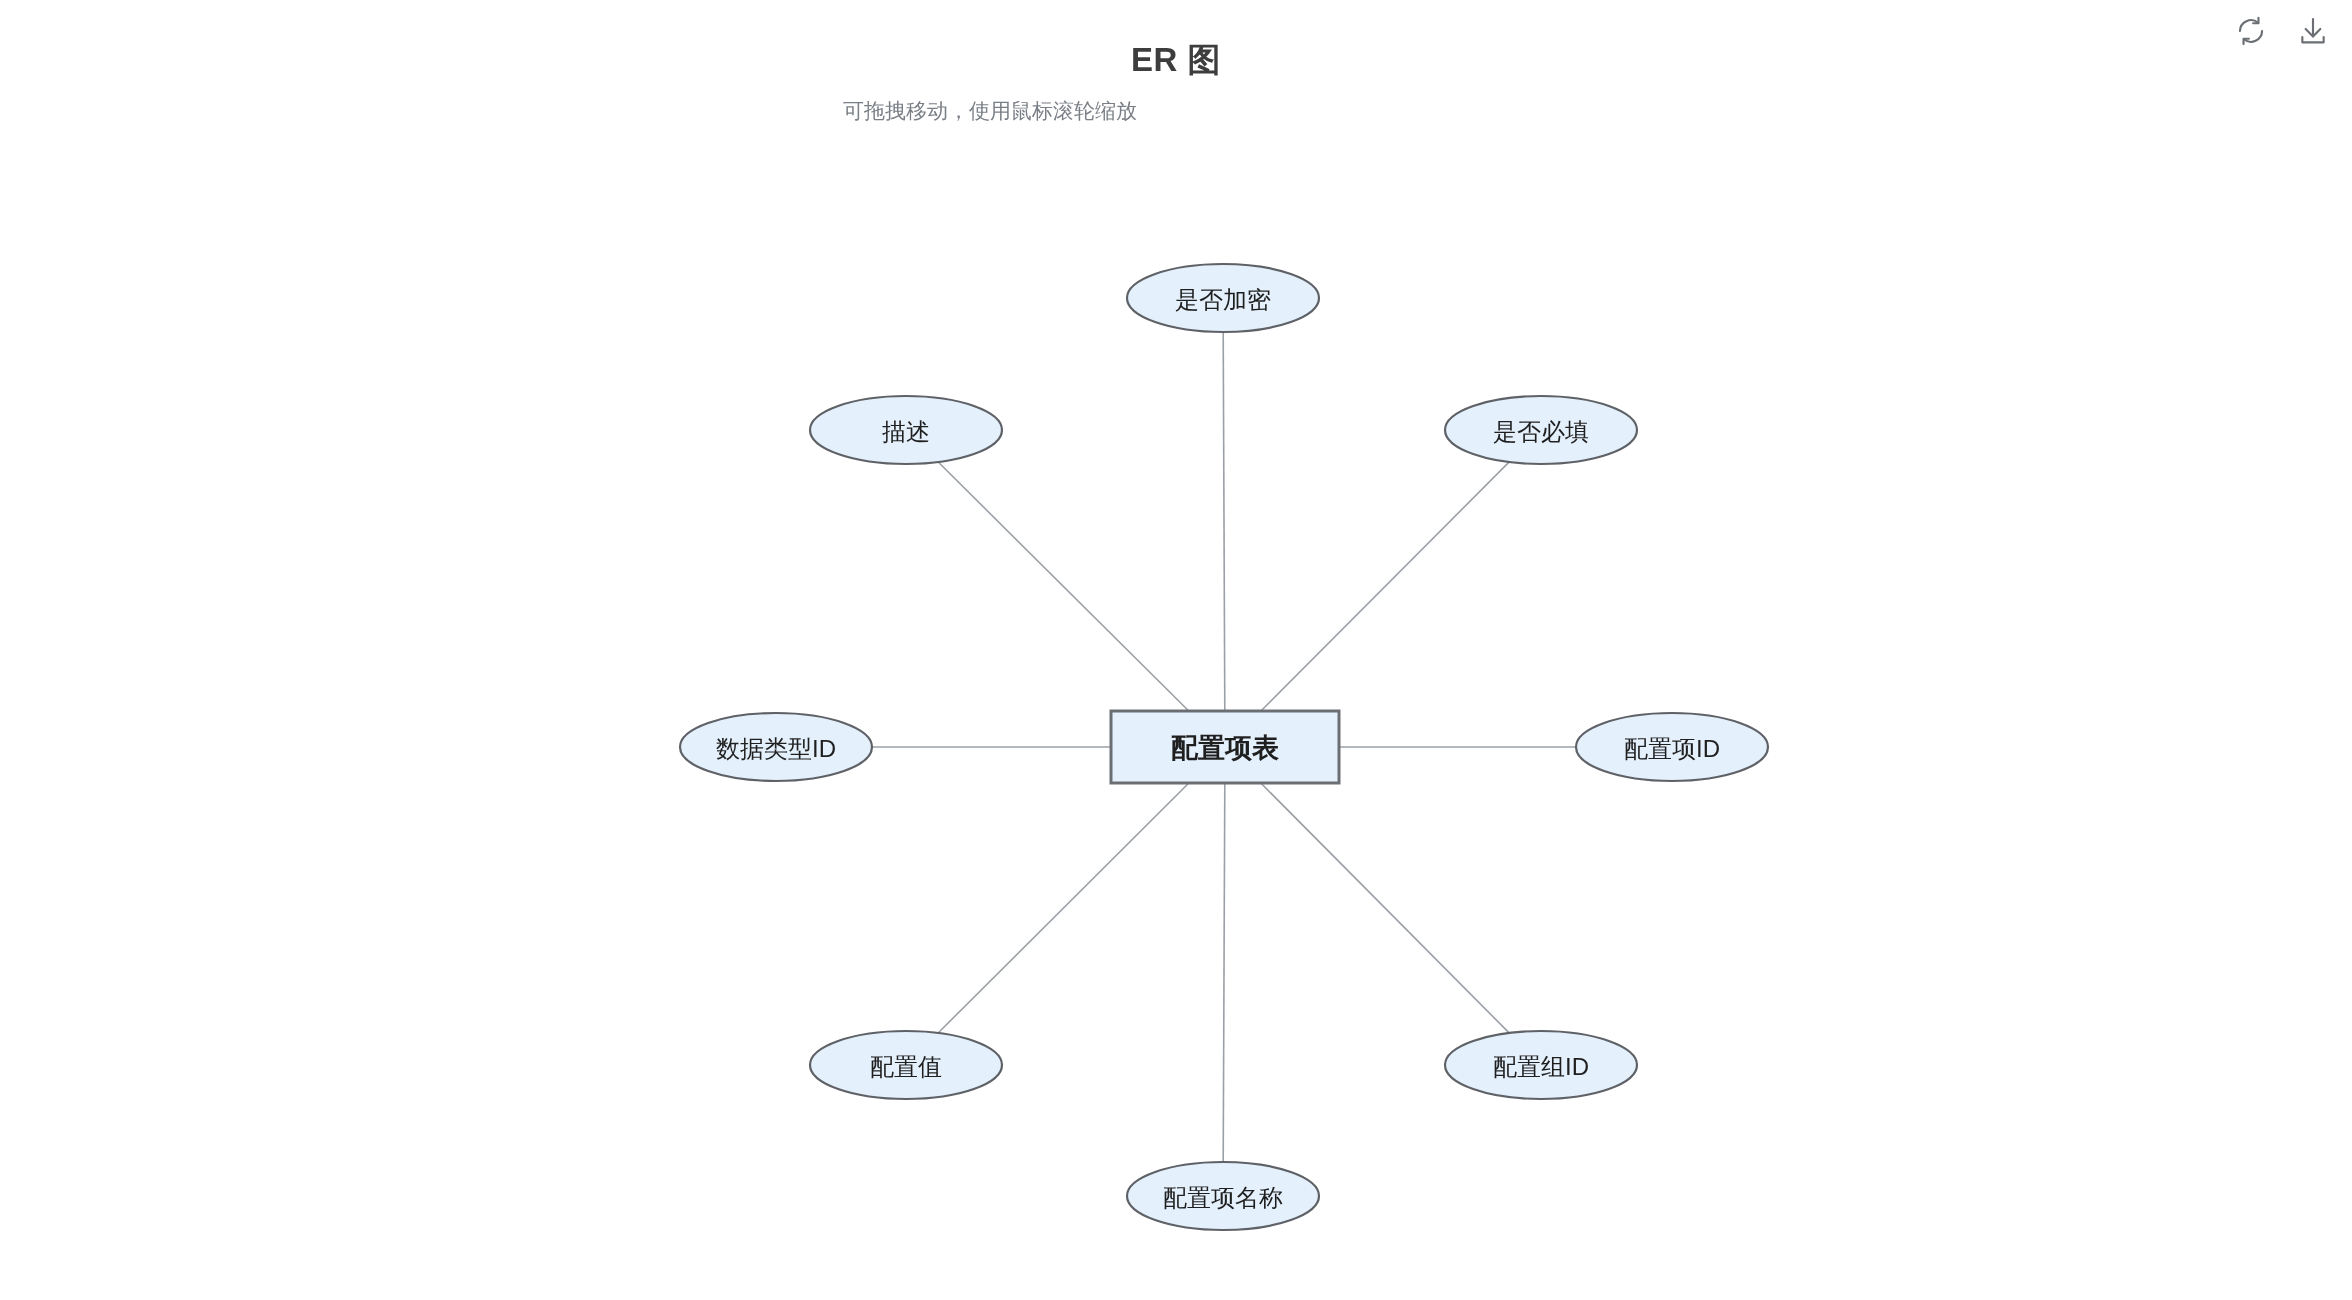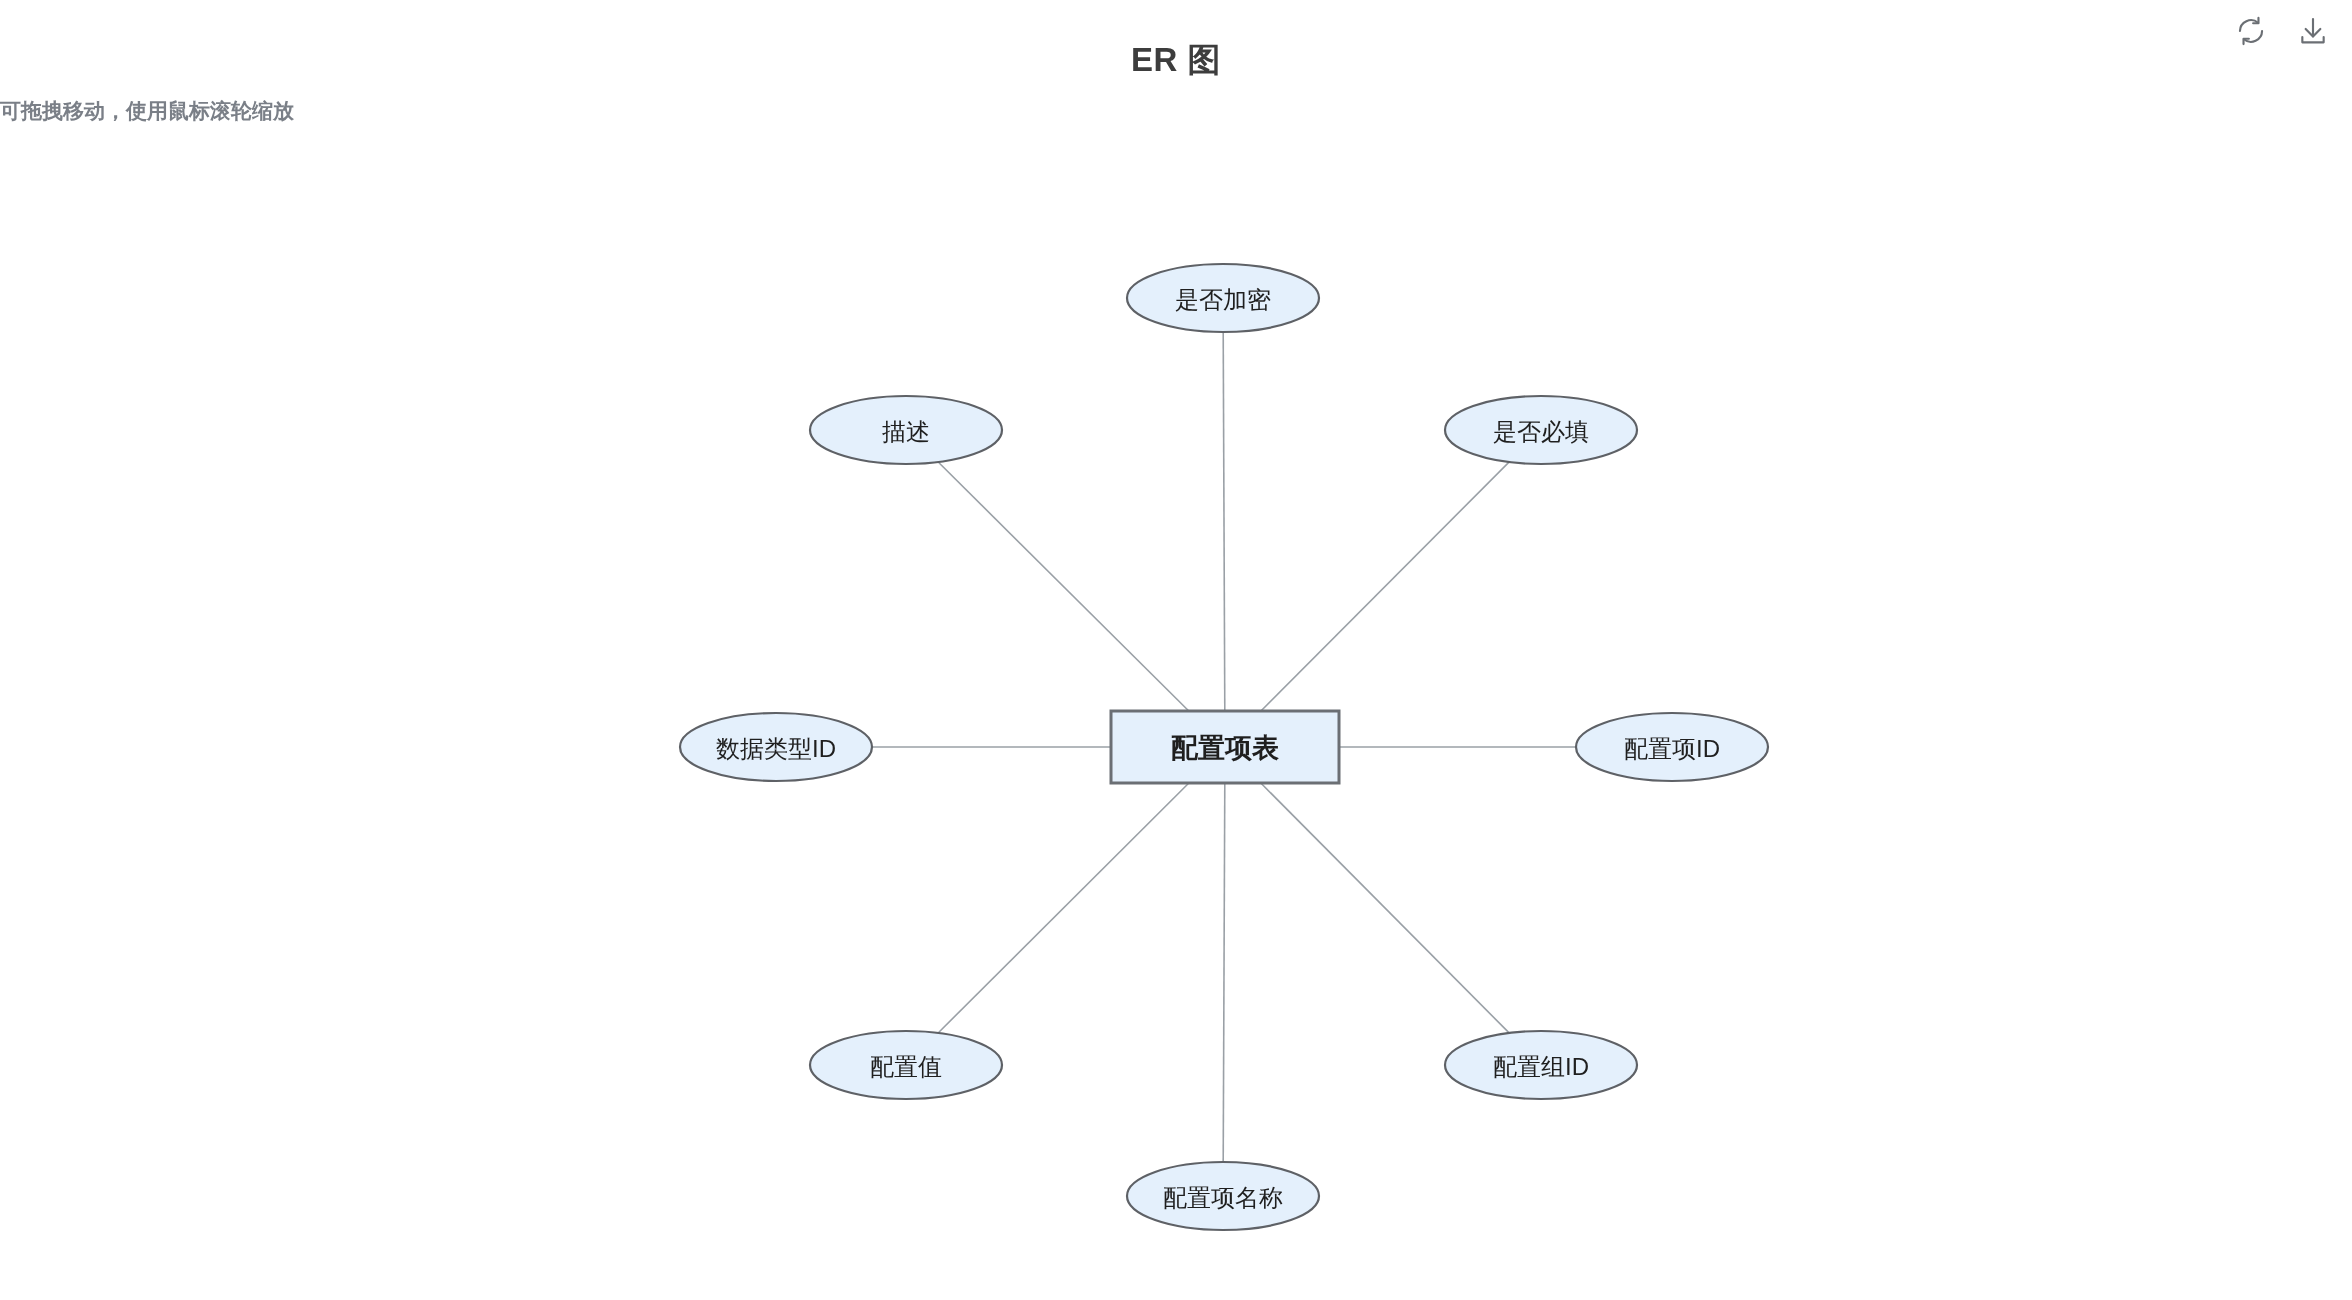--- a/index.html
+++ b/index.html
@@ -40,23 +40,23 @@
     font-size: 33px;
     font-weight: bold;
     color: #3d3d3d;
     letter-spacing: 0.5px;
   }
   .subtitle {
     position: absolute;
     top: 97px;
     left: 0;
     width: 1980px;
-    text-align: left;
+    text-align: center;
     font-size: 21px;
-    font-weight: bold;
+    font-weight: normal;
     color: #7a7f87;
   }
 
   
   .toolbar {
     position: absolute;
     top: 14px;
     right: 22px;
     display: flex;
     align-items: center;

